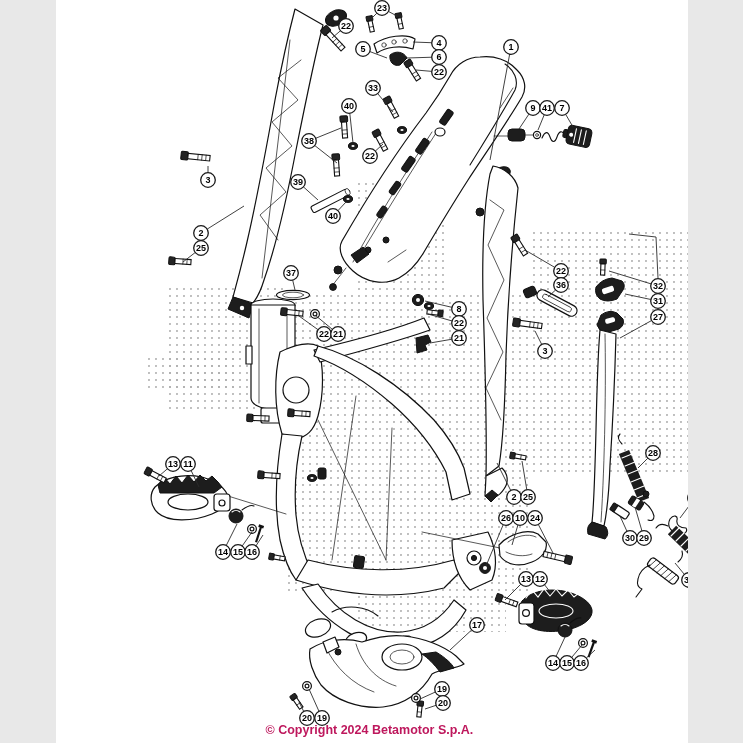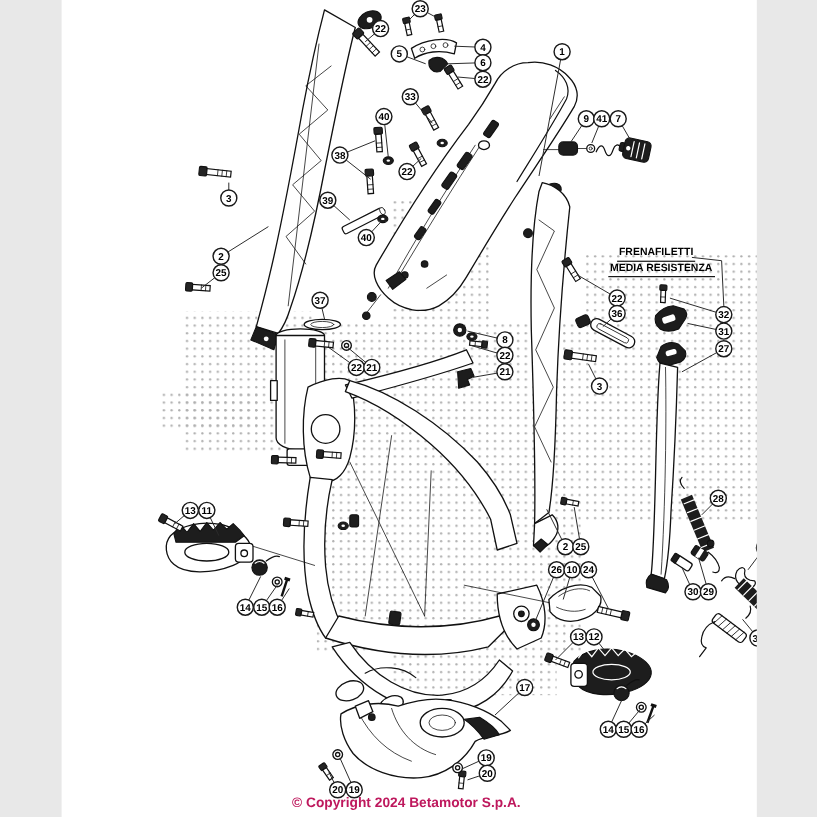--- a/index.html
+++ b/index.html
@@ -631,20 +631,16 @@
           <circle cx="633" cy="580" r="7.3"></circle>
           <text x="633" y="583.2">35</text>
         </g>
         <g class="callout">
           <circle cx="647" cy="580" r="7.3"></circle>
           <text x="647" y="583.2">34</text>
         </g>
       </g>
 </svg>
 
-<div class="note">
-  <div class="nl">FRENAFILETTI</div>
-  <div class="nl">MEDIA RESISTENZA</div>
+
+<div class="copyright">© Copyright 2024 Betamotor S.p.A.</div>
+
 </div>
 
-<div class="copyright">© Copyright 2024 Betamotor S.p.A.</div>
-
-</div>
-
 </body></html>

